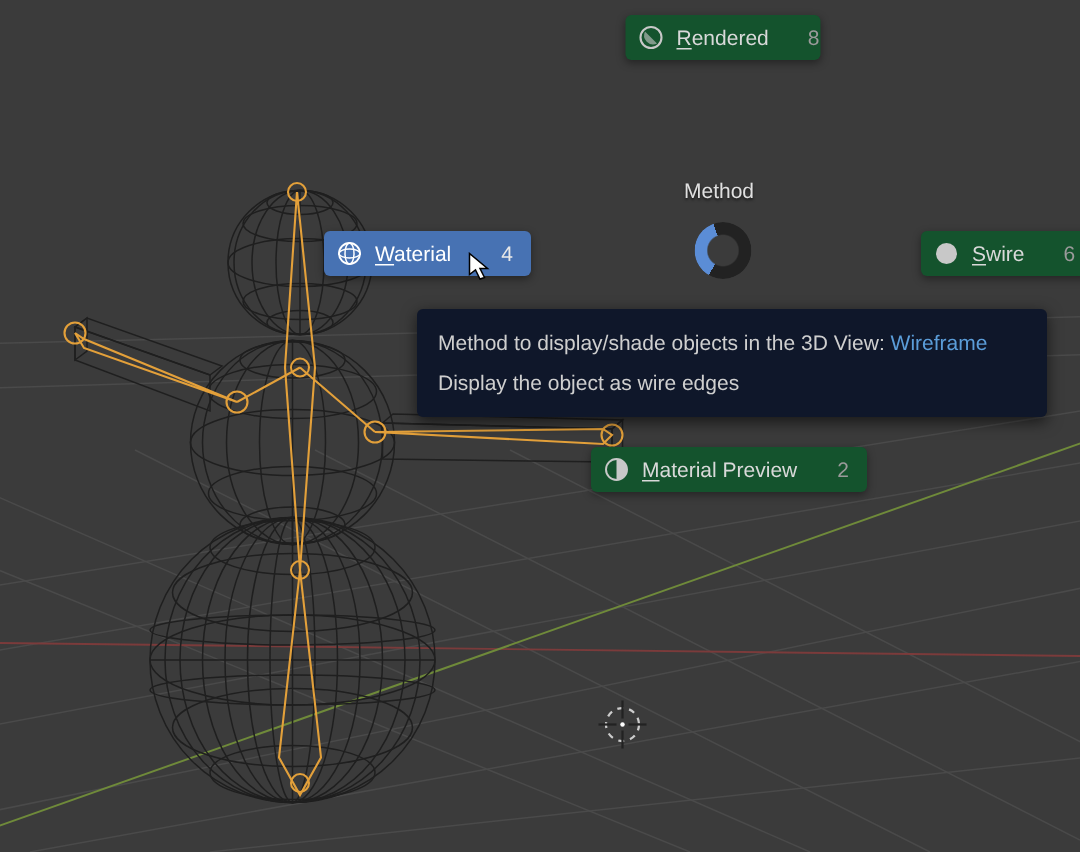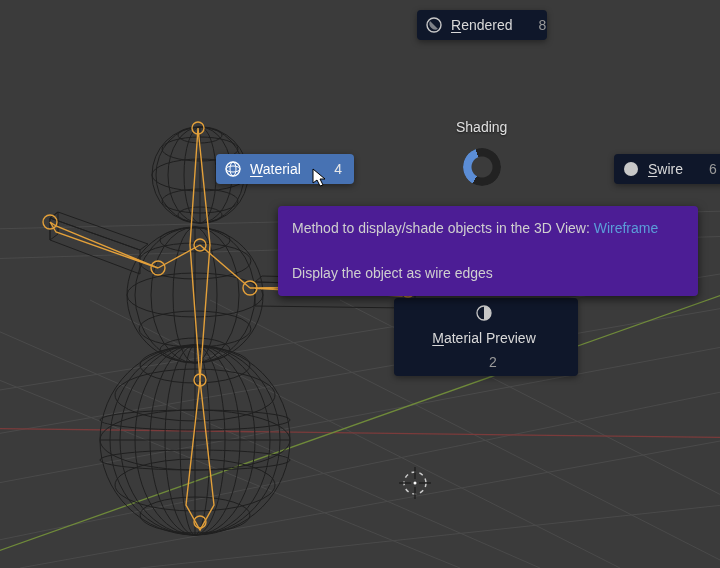--- a/index.html
+++ b/index.html
@@ -12,21 +12,21 @@
     overflow: hidden;
     position: relative;
     user-select: none;
   }
   .viewport {
     position: absolute; inset: 0;
   }
   .pill {
     position: absolute;
     display: flex; align-items: center;
-    background: #0f172a;
+    background: #14532d;
     border-radius: 4px;
     padding: 6px 12px 6px 8px;
     box-shadow: 0 2px 6px rgba(0,0,0,0.4);
     color: #d9d9d9;
     cursor: default;
     gap: 8px;
   }
   .pill .icon {
     width: 18px; height: 18px; flex: 0 0 auto;
     display: inline-flex; align-items: center; justify-content: center;
@@ -55,21 +55,21 @@
     position: absolute;
     width: 38px; height: 38px;
     border-radius: 50%;
     background: conic-gradient(from 210deg, #5b8dd6 0deg 130deg, #222 130deg 360deg);
     -webkit-mask: radial-gradient(circle, transparent 10px, #000 11px);
             mask: radial-gradient(circle, transparent 10px, #000 11px);
   }
 
   .tooltip {
     position: absolute;
-    background: #4c1d95;
+    background: #0f172a;
     color: #cfcfcf;
     border-radius: 4px;
     padding: 12px 14px;
     box-shadow: 0 3px 10px rgba(0,0,0,0.6);
     max-width: 420px;
     line-height: 1.5;
   }
   .tooltip .link { color: #5b9dd9; }
   .cursor {
     position: absolute;
@@ -192,21 +192,21 @@
       <line x1="-16" y1="0" x2="-4" y2="0" stroke="#222" stroke-width="1.5"></line>
       <line x1="4" y1="0" x2="16" y2="0" stroke="#222" stroke-width="1.5"></line>
       <line x1="0" y1="-16" x2="0" y2="-4" stroke="#222" stroke-width="1.5"></line>
       <line x1="0" y1="4" x2="0" y2="16" stroke="#222" stroke-width="1.5"></line>
       <circle r="1.5" fill="#fff"></circle>
     </g>
   </svg>
 
   
   <div class="menu-title" style="left:456px; top:119px;">
-    <span>Shading</span>
+    <span>Method</span>
   </div>
 
   
   <div class="shade-ring" style="left:463px; top:148px;"></div>
 
   
   <div class="pill" style="left:417px; top:10px; width:110px;">
     <span class="icon">
       <svg viewBox="0 0 18 18" width="18" height="18">
           <circle cx="9" cy="9" r="7" fill="none" stroke="#c8c8c8" stroke-width="1.4"></circle>
@@ -241,38 +241,38 @@
           <circle cx="9" cy="9" r="7" fill="#c8c8c8"></circle>
         </svg>
     </span>
     <span class="label">
       <span></span><span class="ul">S</span><span>wire</span>
     </span>
     <span class="hint">6</span>
   </div>
 
   
-  <div class="pill" style="left:394px; top:298px; width:164px;flex-direction:column;">
+  <div class="pill" style="left:394px; top:298px; width:164px;">
     <span class="icon">
       <svg viewBox="0 0 18 18" width="18" height="18">
           <circle cx="9" cy="9" r="7" fill="none" stroke="#c8c8c8" stroke-width="1.3"></circle>
           <path d="M9 2 A7 7 0 0 1 9 16 Z" fill="#c8c8c8"></path>
         </svg>
     </span>
     <span class="label">
       <span></span><span class="ul">M</span><span>aterial Preview</span>
     </span>
     <span class="hint">2</span>
   </div>
 
   
   <div class="tooltip" style="left:278px; top:206px; width:392px;">
     <div>
       <span>Method to display/shade objects in the 3D View:  </span><span class="link">Wireframe</span>
     </div>
-    <div style="margin-top:24px;">Display the object as wire edges</div>
+    <div style="margin-top:6px;">Display the object as wire edges</div>
   </div>
 
   
   <svg class="cursor" style="left:312px; top:168px;" viewBox="0 0 16 20">
     <path d="M1 1 L1 15 L5 12 L8 18 L11 17 L8 11 L13 11 Z" fill="#fff" stroke="#000" stroke-width="1"></path>
   </svg>
 </div>
 
 </body></html>

